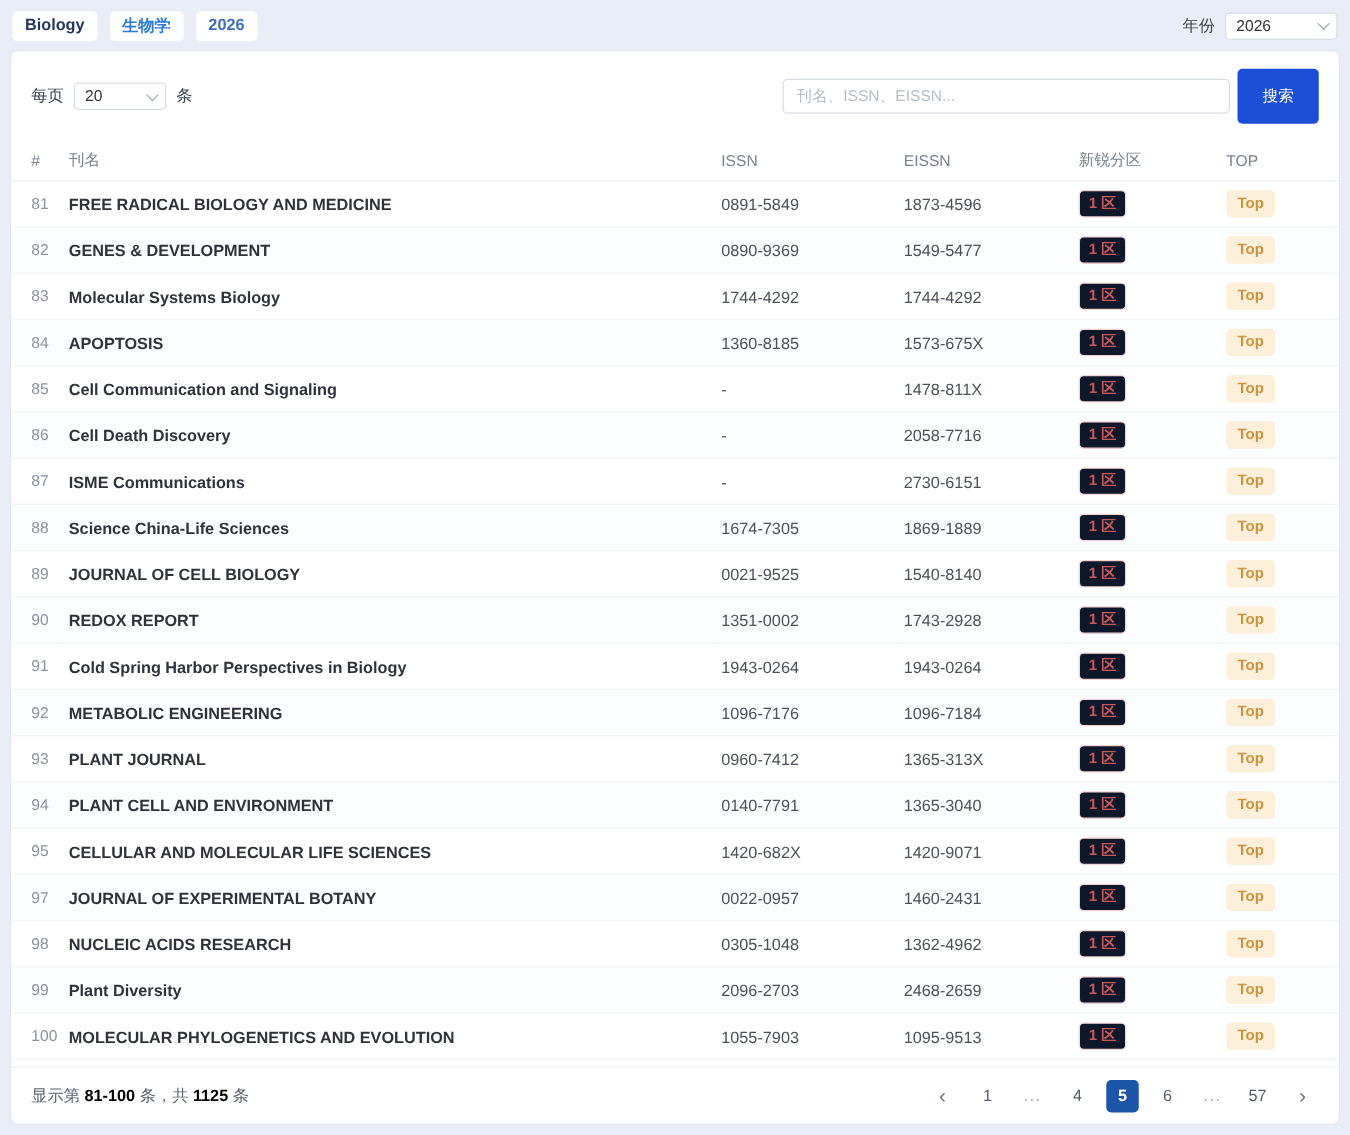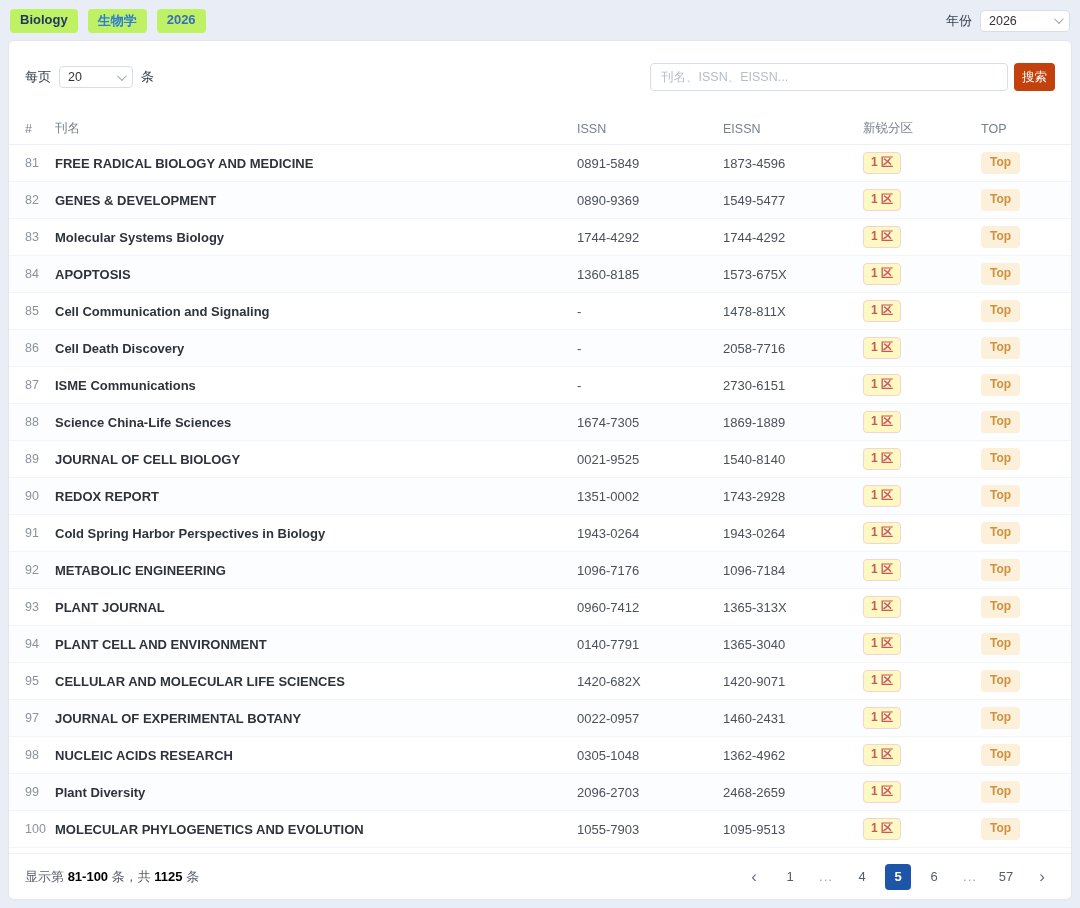--- a/index.html
+++ b/index.html
@@ -11,21 +11,21 @@
     overflow: hidden;
   }
 
   
   .topbar {
     height: 34px; padding: 7px 10px 0 10px;
     display: flex; justify-content: space-between; align-items: center;
   }
   .chips { display: flex; gap: 10px; }
   .chip {
-    background: #bef264; border-radius: 4px; padding: 3px 10px;
+    background: #ffffff; border-radius: 4px; padding: 3px 10px;
     font-size: 13px; font-weight: 700; cursor: pointer;
   }
   .chip.c-en { color: #22375f; }
   .chip.c-cn { color: #2e7cd6; }
   .chip.c-yr { color: #3a6cc0; }
   .year-picker { display: flex; align-items: center; gap: 8px; font-size: 13px; color: #3a4350; }
   .select {
     background: #fff; border: 1px solid #d7dde6; border-radius: 4px;
     display: inline-flex; align-items: center; justify-content: space-between;
     padding: 3px 8px; font-size: 12.5px; color: #333; cursor: pointer;
@@ -51,22 +51,22 @@
   .per-page { display: flex; align-items: center; font-size: 13px; color: #3a4350; }
   .search-area { display: flex; align-items: center; gap: 6px; }
   .search-input {
     width: 358px; height: 28px; border: 1px solid #d7dde6; border-radius: 4px;
     padding: 0 10px; font-size: 12.5px; color: #333; outline: none;
     font-family: "Liberation Sans", sans-serif;
     margin-left: 32px;
   }
   .search-input::placeholder { color: #b6bdc7; }
   .search-btn {
-    height: 28px; padding: 0 8px; border: none; border-radius: 4px;
-    background: #c2410c; color: #fff; font-size: 12.5px; cursor: pointer;
+    height: 44px; padding: 0 20px; border: none; border-radius: 4px;
+    background: #1d4ed8; color: #fff; font-size: 12.5px; cursor: pointer;
     font-family: "Liberation Sans", sans-serif;
   }
 
   
   table { width: 100%; border-collapse: collapse; table-layout: fixed; }
   col.w-rank { width: 40px; }
   col.w-name { width: auto; }
   col.w-issn { width: 146px; }
   col.w-eissn { width: 140px; }
   col.w-part { width: 118px; }
@@ -81,21 +81,21 @@
     border-bottom: 1px solid #f2f4f7; vertical-align: middle;
     white-space: nowrap; overflow: hidden;
   }
   tbody td:first-child { padding-left: 16px; }
   tbody tr:nth-child(even) { background: #fcfdfe; }
   tbody tr { cursor: pointer; }
   .c-rank { color: #8a929e; font-size: 12.5px; }
   .c-name { color: #2e333b; font-weight: 700; }
   .c-issn { color: #4a5158; }
   .badge-zone {
-    display: inline-block; background: #fef9c3; color: #c9585b;
+    display: inline-block; background: #0f172a; color: #c9585b;
     border: 1px solid #f4d4d3; border-radius: 4px;
     font-size: 12px; font-weight: 700; padding: 2px 7px; line-height: 1.3;
   }
   .badge-top {
     display: inline-block; background: #fcf0da; color: #cc923e;
     border-radius: 4px; font-size: 12px; font-weight: 700; padding: 3px 9px; line-height: 1.3;
   }
 
   
   .footer {

